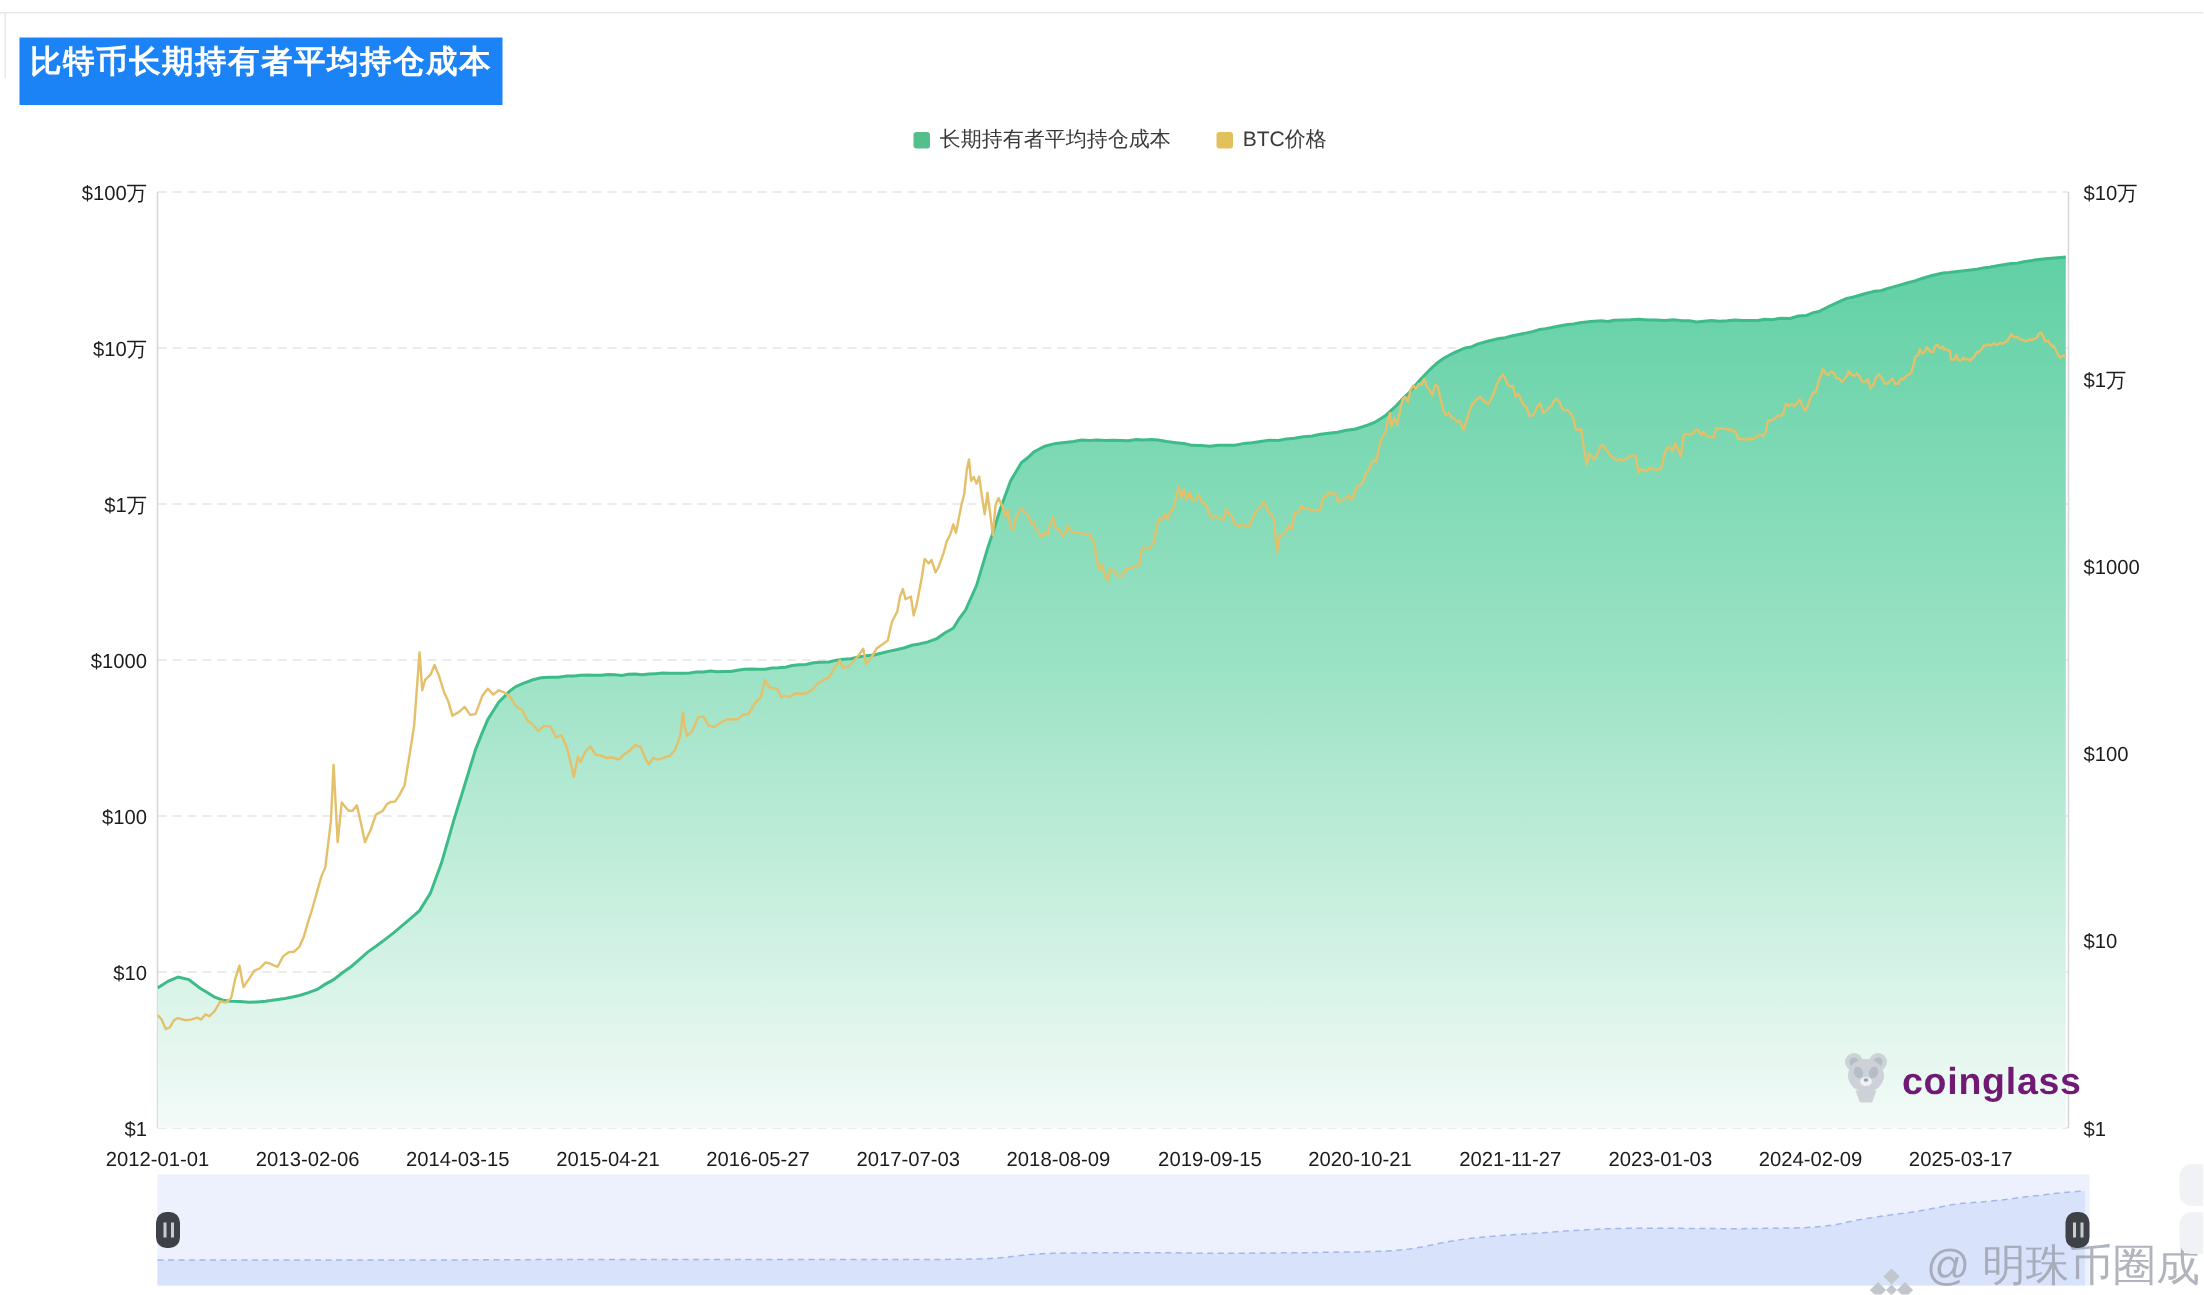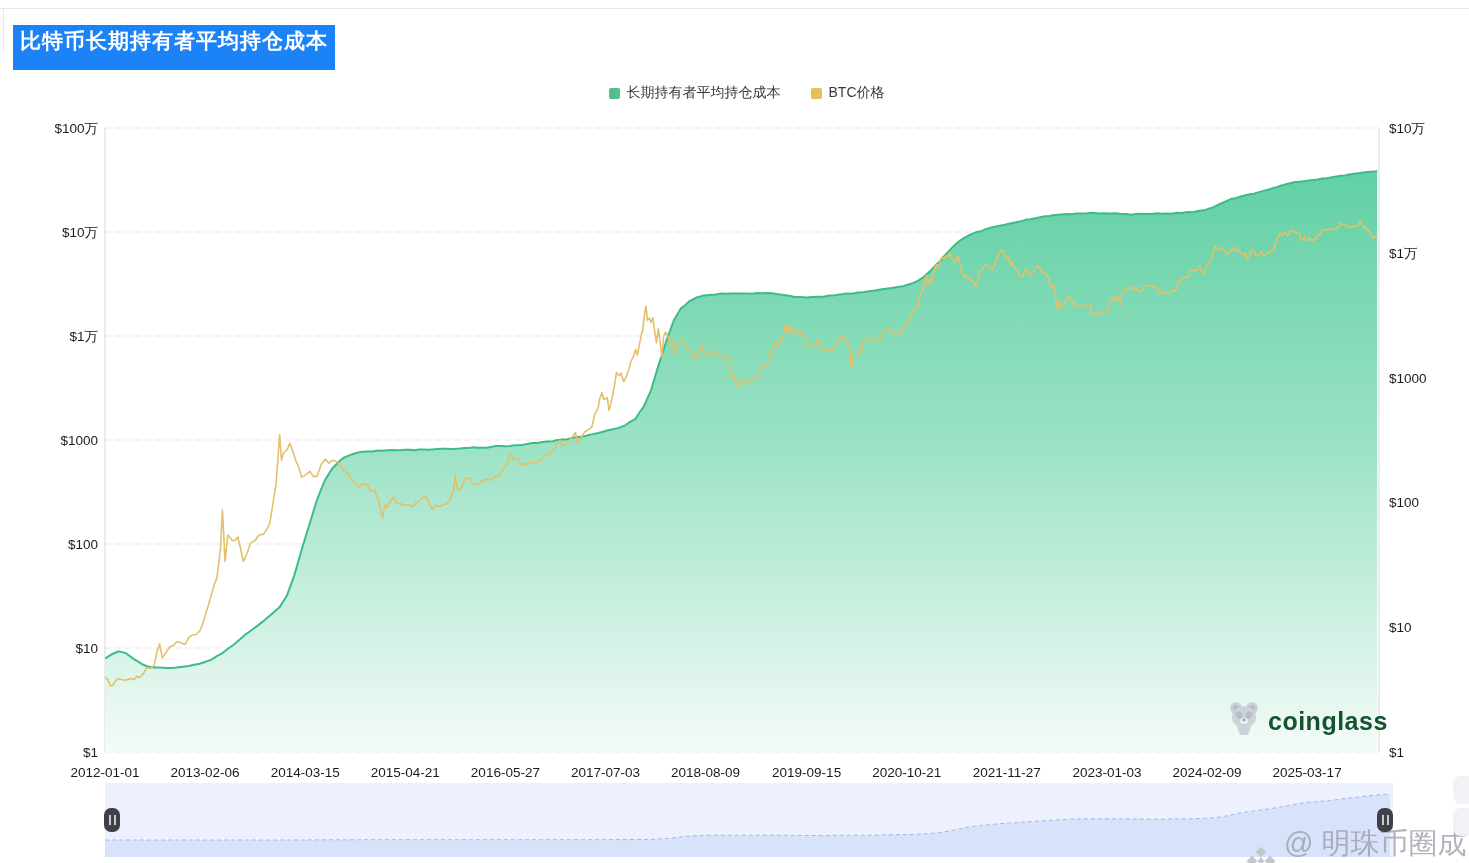--- a/index.html
+++ b/index.html
@@ -8,21 +8,21 @@
   .page-border-top{position:absolute;left:0;top:8px;width:1469px;height:1px;background:#e8e8e8;}
   .page-border-left{position:absolute;left:3px;top:8px;width:1px;height:44px;background:#e8e8e8;}
   .chart-title{position:absolute;left:13px;top:25px;font-size:21px;font-weight:bold;
        color:#fff;padding:2px 7px 15px 7px;letter-spacing:1px;}
   .legend{position:absolute;left:12px;top:84px;width:1469px;display:flex;
        justify-content:center;align-items:center;gap:30px;}
   .legend-item{display:flex;align-items:center;gap:7px;font-size:14px;color:#3a3a3a;cursor:pointer;}
   .legend-marker{width:11px;height:11px;border-radius:2px;display:inline-block;}
   #chart-svg{position:absolute;left:0;top:0;}
   .watermark-coinglass{position:absolute;left:1227px;top:700px;display:flex;align-items:center;gap:7px;
-       color:#14532d;font-size:25px;font-weight:bold;letter-spacing:.5px;}
+       color:#701a75;font-size:25px;font-weight:bold;letter-spacing:.5px;}
   .watermark-channel{position:absolute;left:1246px;top:824px;display:flex;align-items:center;gap:8px;
        color:rgba(150,155,166,0.75);font-size:29px;z-index:6;}
   .nav-handle{position:absolute;width:16px;height:24px;background:#3e4147;border-radius:7px;
        top:808px;z-index:7;display:flex;align-items:center;justify-content:center;gap:3px;cursor:ew-resize;}
   .nav-handle i{display:block;width:2px;height:10px;background:#c8cbd0;}
   .float-btn{position:absolute;left:1453px;width:16px;background:#f1f2f5;border-radius:8px 0 0 8px;z-index:8;}
   .float-btn.b1{top:776px;height:28px;}
   .float-btn.b2{top:808px;height:28px;}
 </style>
 </head>

